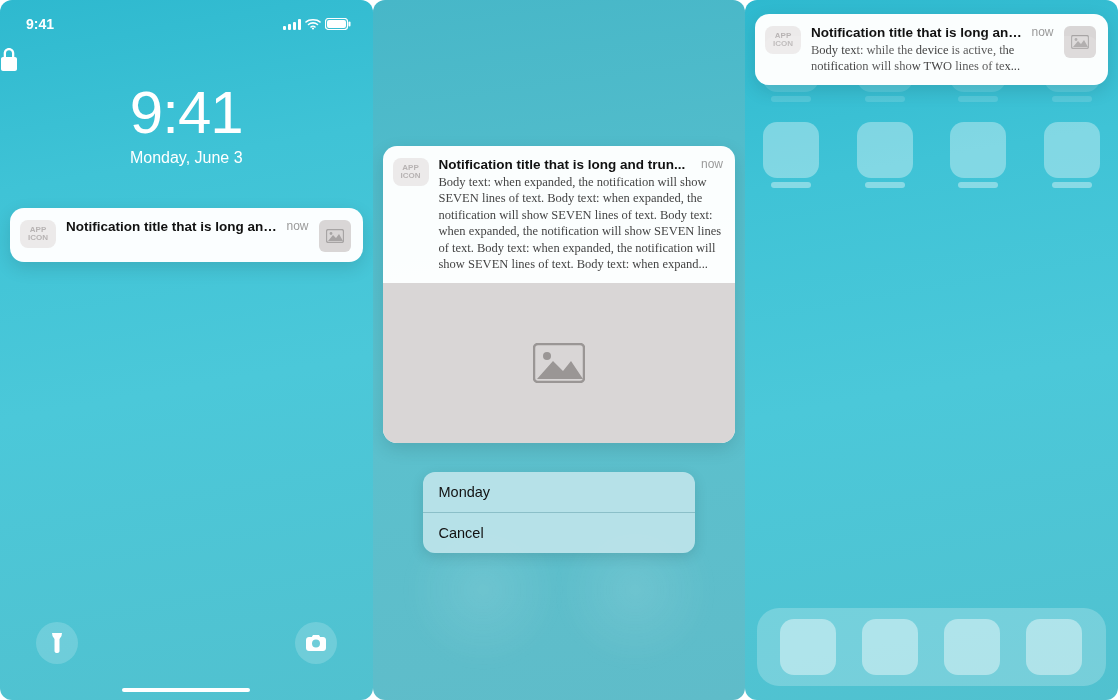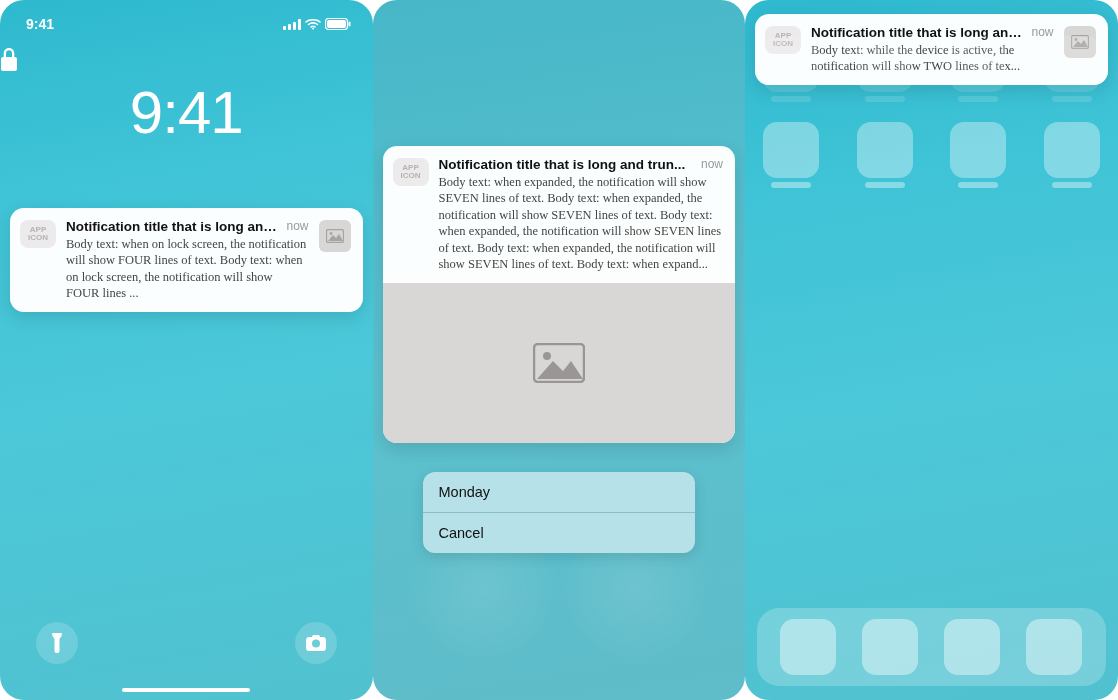--- a/index.html
+++ b/index.html
@@ -4,21 +4,21 @@
 <style>
   * { box-sizing: border-box; margin: 0; padding: 0; }
   html, body { width: 1118px; height: 700px; overflow: hidden; font-family: -apple-system, "Helvetica Neue", Arial, sans-serif; }
   body { display: flex; }
 
   .screen {
     position: relative;
     width: 372.5px;
     height: 700px;
     background: linear-gradient(170deg, #2eb9cf 0%, #3fc3d6 25%, #4bc8d9 55%, #51c1cf 100%);
-    border-radius: 24px;
+    border-radius: 12px;
     overflow: hidden;
     color: #fff;
   }
   .screen + .screen { margin-left: 0; }
   .screen.dim { background: linear-gradient(172deg, #47b7c8 0%, #5bc1ce 50%, #5fbcc9 100%); }
 
   
   .statusbar {
     position: absolute; top: 0; left: 0; right: 0;
     height: 40px; display: flex; align-items: center; justify-content: space-between;
@@ -148,31 +148,31 @@
     </span>
   </div>
 
   <div class="lock-block">
     <span>
       <svg width="18" height="24" viewBox="0 0 18 24">
           <path fill="#fff" d="M9 0c-3 0-5.3 2.3-5.3 5.3V9H3c-1.1 0-2 .9-2 2v10c0 1.1.9 2 2 2h12c1.1 0 2-.9 2-2V11c0-1.1-.9-2-2-2h-.7V5.3C14.3 2.3 12 0 9 0zm0 2.3c1.7 0 3 1.3 3 3V9H6V5.3c0-1.7 1.3-3 3-3z"></path>
         </svg>
     </span>
     <div class="time-big">9:41</div>
+    <div class="date-line">Monday, June 3</div>
   </div>
 
   <div class="notif" style="top:208px;">
     <div class="notif-row">
       <div class="appicon">APP<br>ICON</div>
       <div class="notif-content">
         <div class="notif-header">
           <div class="notif-title">Notification title that is long and trun...</div>
           <div class="notif-time">now</div>
         </div>
-        <div class="notif-body">Body text: when on lock screen, the notification will show FOUR lines of text. Body text: when on lock screen, the notification will show FOUR lines ...</div>
       </div>
       <div class="thumb">
         <svg width="18" height="14" viewBox="0 0 18 14">
             <rect x="0.5" y="0.5" width="17" height="13" rx="2" fill="none" stroke="#a7a4a4" stroke-width="1.3"></rect>
             <circle cx="5" cy="4.5" r="1.4" fill="#a7a4a4"></circle>
             <path d="M2 12 L7 6 L10 9 L13 5 L17 12 Z" fill="#a7a4a4"></path>
           </svg>
       </div>
     </div>
   </div>

